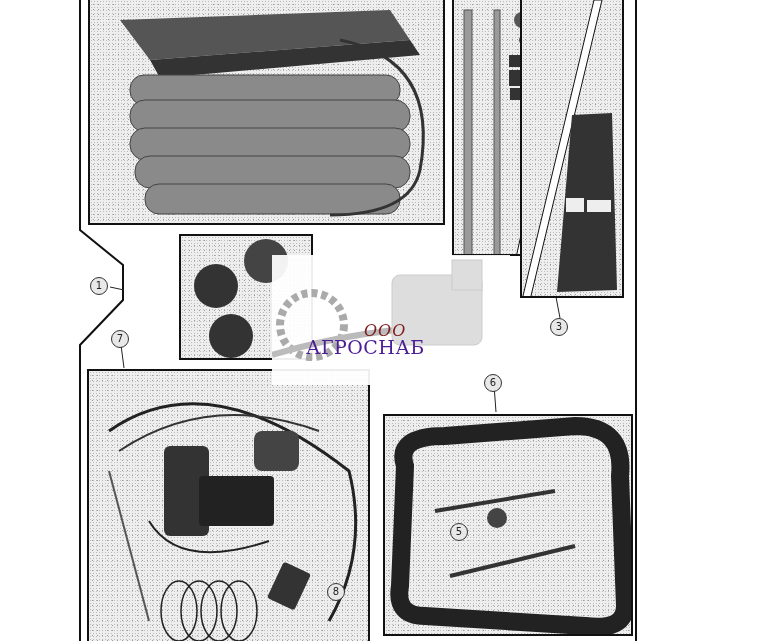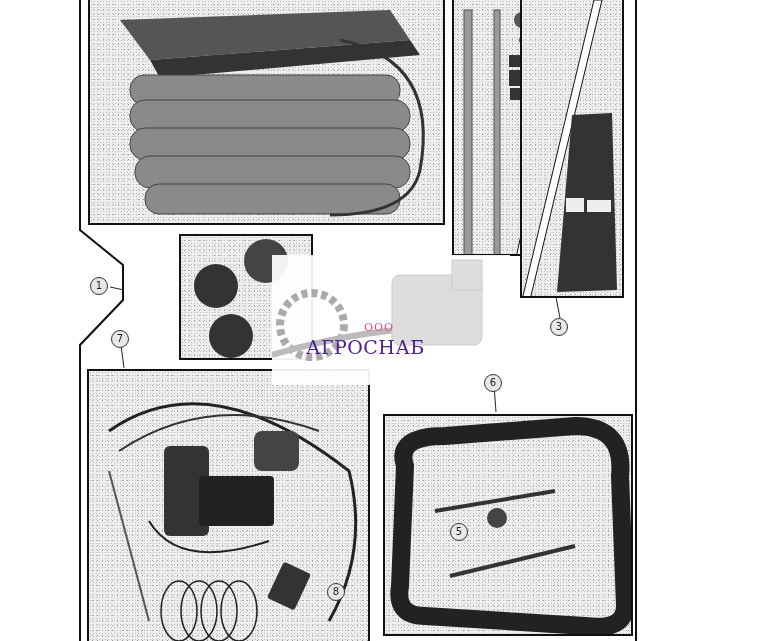--- a/index.html
+++ b/index.html
@@ -5,21 +5,21 @@
   html,body{margin:0;padding:0;background:#fff;}
   body{width:781px;height:641px;position:relative;overflow:hidden;font-family:"DejaVu Sans",sans-serif;}
   .outline{position:absolute;left:0;top:0;}
   .panel{position:absolute;border:2px solid #111;background:#eee;
     background-image:radial-gradient(#bbb 0.6px,transparent 0.8px),radial-gradient(#999 0.5px,transparent 0.7px);
     background-size:3px 3px,5px 5px;background-position:0 0,1px 2px;box-sizing:border-box;overflow:hidden;}
   .callout{position:absolute;width:16px;height:16px;border:1.5px solid #333;border-radius:50%;
     background:#e8e8e8;font-size:10px;line-height:16px;text-align:center;color:#222;box-sizing:content-box;}
   .watermark{position:absolute;left:272px;top:255px;width:238px;height:130px;background:rgba(255,255,255,0.93);}
   .wm-text{position:absolute;left:306px;top:336px;font-family:"DejaVu Serif",serif;font-size:19px;color:#4c1d95;letter-spacing:0.5px;}
-  .wm-ooo{position:absolute;left:364px;top:321px;font-family:"DejaVu Serif",serif;font-size:11px;color:#ec4899;letter-spacing:1px;}
+  .wm-ooo{position:absolute;left:364px;top:321px;font-family:"DejaVu Serif",serif;font-size:16px;color:#7f1d1d;letter-spacing:1px;font-style:italic;}
   svg{display:block;}
 </style>
 </head>
 <body>
 
 <svg class="outline" width="781" height="641">
   <polyline points="80,0 80,230 123,265 123,300 80,345 80,641" fill="none" stroke="#111" stroke-width="2"></polyline>
   <line x1="636" y1="0" x2="636" y2="641" stroke="#111" stroke-width="2"></line>
   <line x1="124" y1="290" x2="110" y2="287" stroke="#222" stroke-width="1"></line>
   <line x1="121" y1="345" x2="124" y2="368" stroke="#222" stroke-width="1"></line>

